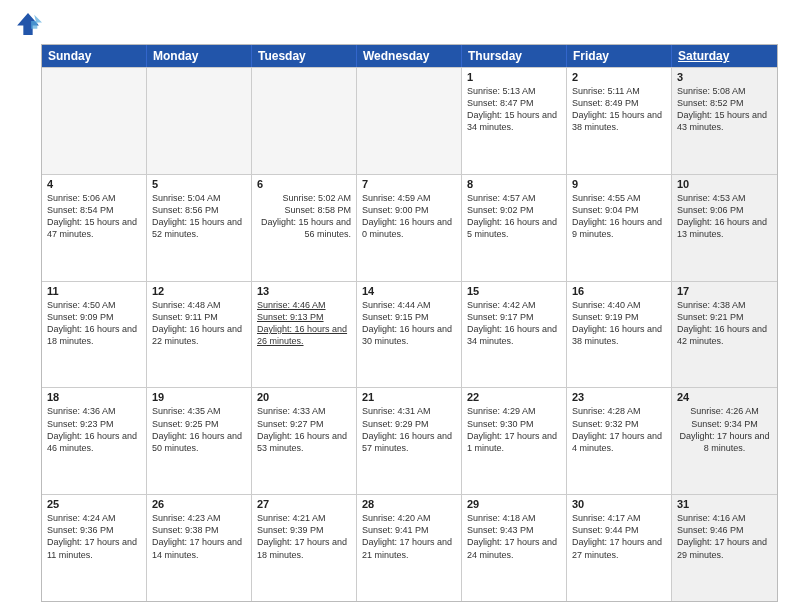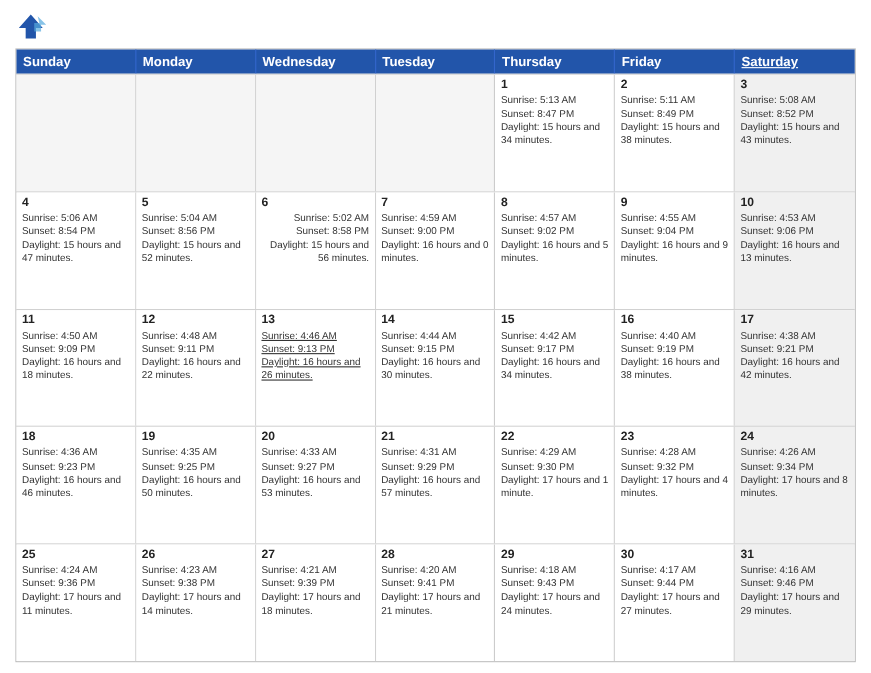--- a/index.html
+++ b/index.html
@@ -57,20 +57,21 @@
     }
     .title-location {
       font-size: 14px;
       color: #444;
     }
     .calendar {
       flex: 1;
       display: flex;
       flex-direction: column;
       border: 1px solid #bbb;
+      margin-left: 27px;
     }
     .cal-header-row {
       display: grid;
       grid-template-columns: repeat(7, 1fr);
       background: #2255aa;
     }
     .cal-header-cell {
       color: #fff;
       font-size: 12px;
       font-weight: bold;
@@ -133,22 +134,22 @@
     <div class="title-block">
       <div class="title-month"></div>
       <div class="title-location"></div>
     </div>
   </div>
 
   <div class="calendar">
     <div class="cal-header-row">
     <div class="cal-header-cell">Sunday</div>
         <div class="cal-header-cell">Monday</div>
+        <div class="cal-header-cell">Tuesday</div>
         <div class="cal-header-cell">Wednesday</div>
-        <div class="cal-header-cell">Tuesday</div>
         <div class="cal-header-cell">Thursday</div>
         <div class="cal-header-cell">Friday</div>
         <div class="cal-header-cell">Saturday</div>
       </div>
     <div class="cal-body">
     <div class="cal-row">
           <div class="cal-cell empty"></div>
           <div class="cal-cell empty"></div>
           <div class="cal-cell empty"></div>
           <div class="cal-cell empty"></div>
@@ -291,21 +292,21 @@
 Daylight: 17 hours and 1 minute.</div>
           </div>
           <div class="cal-cell">
             <div class="day-number">23</div>
             <div class="day-info" style="white-space: pre-line;">Sunrise: 4:28 AM
 Sunset: 9:32 PM
 Daylight: 17 hours and 4 minutes.</div>
           </div>
           <div class="cal-cell shaded">
             <div class="day-number">24</div>
-            <div class="day-info" style="white-space: pre-line;">Sunrise: 4:26 AM
+            <div class="day-info" style="white-space: pre-line; text-align: center;">Sunrise: 4:26 AM
 Sunset: 9:34 PM
 Daylight: 17 hours and 8 minutes.</div>
           </div>
         </div>
         <div class="cal-row">
           <div class="cal-cell">
             <div class="day-number">25</div>
             <div class="day-info" style="white-space: pre-line;">Sunrise: 4:24 AM
 Sunset: 9:36 PM
 Daylight: 17 hours and 11 minutes.</div>

